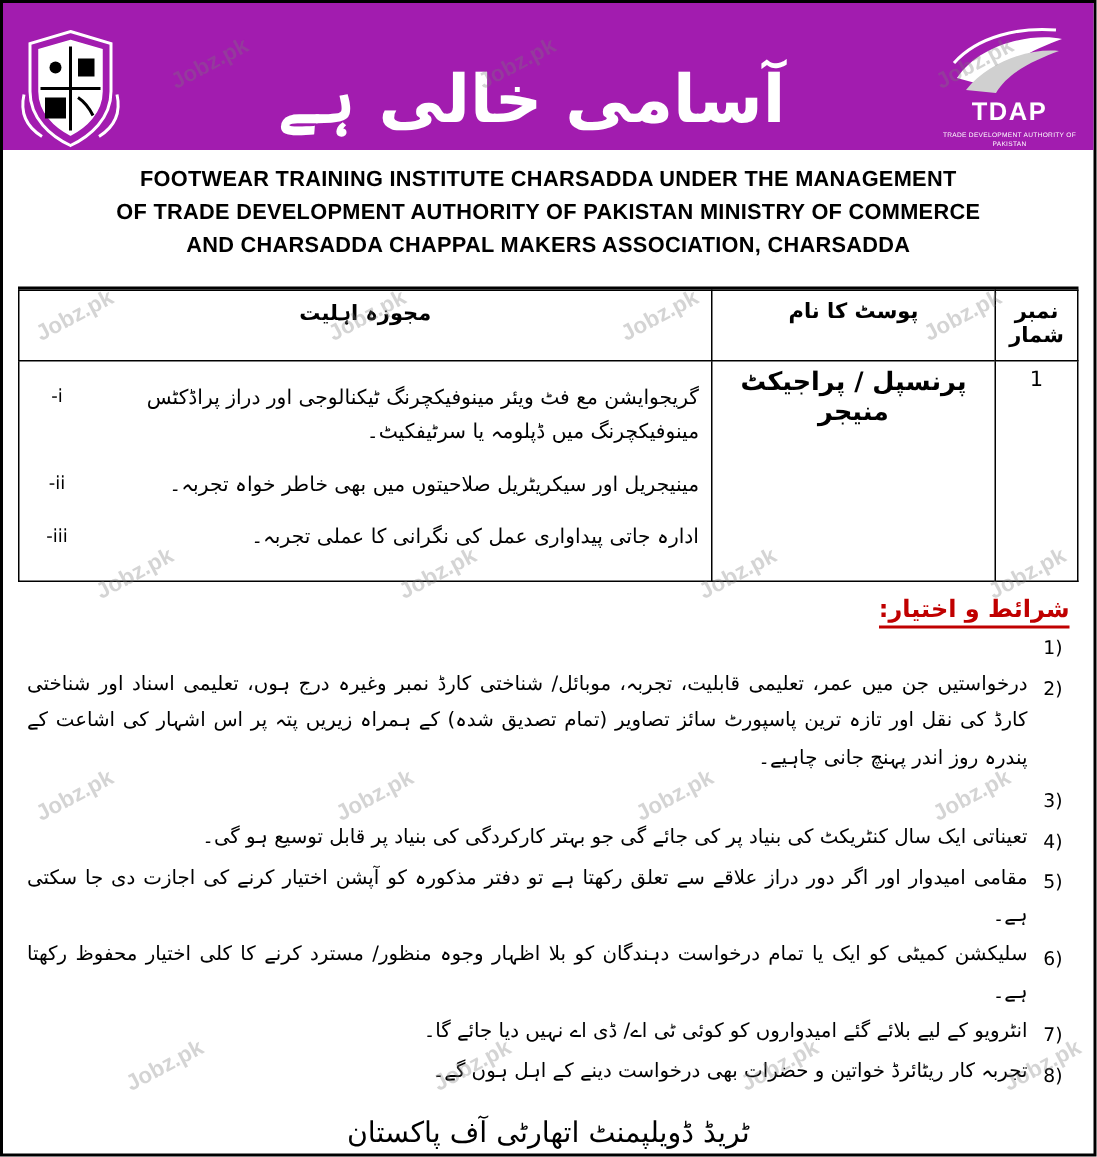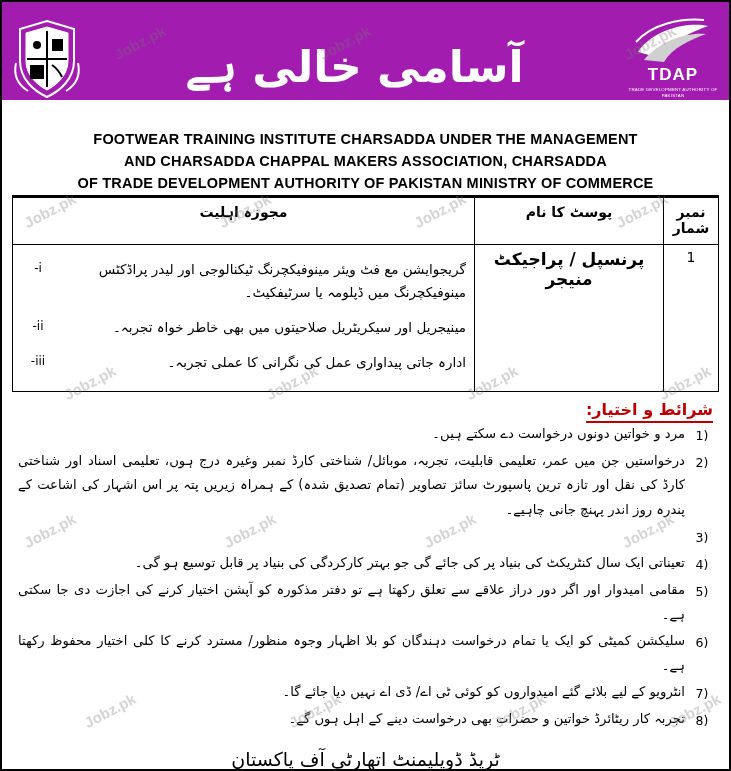--- a/index.html
+++ b/index.html
@@ -63,28 +63,27 @@
     font-size:17px;font-weight:bold;letter-spacing:1px;
     margin-top:1px;
   }
   .tdap .tdap-sub{
     font-size:4.4px;letter-spacing:.2px;margin-top:2px;text-align:center;
     line-height:1.35;
   }
 
   
   .headline{
-    padding:9px 16px 1px 16px;
+    padding:9px 16px 16px 16px;
     text-align:center;
     font-size:14.5px;
     font-weight:bold;
     line-height:1.52;
     color:#000;
     letter-spacing:.2px;
-    margin-top:19px;
   }
   .rule{
     height:2px;background:#000;margin:0 10px;
   }
 
   
   table.jobs{
     width:calc(100% - 20px);
     margin:0 10px;
     border-collapse:collapse;
@@ -219,42 +218,42 @@
           <path d="M2 24 C18 6 46 0 70 2" stroke="#ffffff" stroke-width="2" fill="none"></path>
         </svg>
       </div>
       <div class="tdap-word">TDAP</div>
       <div class="tdap-sub">TRADE DEVELOPMENT AUTHORITY OF PAKISTAN</div>
     </div>
   </div>
 
   <div class="headline">
     <div>FOOTWEAR TRAINING INSTITUTE CHARSADDA UNDER THE MANAGEMENT</div>
+    <div>OF TRADE DEVELOPMENT AUTHORITY OF PAKISTAN MINISTRY OF COMMERCE</div>
     <div>AND CHARSADDA CHAPPAL MAKERS ASSOCIATION, CHARSADDA</div>
-    <div>OF TRADE DEVELOPMENT AUTHORITY OF PAKISTAN MINISTRY OF COMMERCE</div>
   </div>
 
   <div class="rule"></div>
 
   <table class="jobs">
     <thead>
       <tr>
         <th class="col-sr">نمبر شمار</th>
         <th class="col-post">پوسٹ کا نام</th>
         <th class="col-qual">مجوزہ اہلیت</th>
       </tr>
     </thead>
     <tbody>
       <tr>
         <td class="sr-no">1</td>
         <td class="post-name">پرنسپل / پراجیکٹ منیجر</td>
         <td>
           <ul class="qual-list">
             <li>
-              <span class="txt">گریجوایشن مع فٹ ویئر مینوفیکچرنگ ٹیکنالوجی اور لیدر پراڈکٹس مینوفیکچرنگ میں ڈپلومہ یا سرٹیفکیٹ۔</span>
+              <span class="txt">گریجوایشن مع فٹ ویئر مینوفیکچرنگ ٹیکنالوجی اور دراز پراڈکٹس مینوفیکچرنگ میں ڈپلومہ یا سرٹیفکیٹ۔</span>
               <span class="marker">-i</span>
             </li>
             <li>
               <span class="txt">مینیجریل اور سیکریٹریل صلاحیتوں میں بھی خاطر خواہ تجربہ۔</span>
               <span class="marker">-ii</span>
             </li>
             <li>
               <span class="txt">ادارہ جاتی پیداواری عمل کی نگرانی کا عملی تجربہ۔</span>
               <span class="marker">-iii</span>
             </li>
@@ -264,21 +263,20 @@
     </tbody>
   </table>
 
   <div class="cond-head">
     <span class="ul">شرائط و اختیار:</span>
   </div>
 
   <ol class="conds">
     <li>
       <span class="num">1)</span>
-      <span class="ctxt">مرد و خواتین دونوں درخواست دے سکتے ہیں۔</span>
     </li>
     <li>
       <span class="num">2)</span>
       <span class="ctxt">درخواستیں جن میں عمر، تعلیمی قابلیت، تجربہ، موبائل/ شناختی کارڈ نمبر وغیرہ درج ہوں، تعلیمی اسناد اور شناختی کارڈ کی نقل اور تازہ ترین پاسپورٹ سائز تصاویر (تمام تصدیق شدہ) کے ہمراہ زیریں پتہ پر اس اشہار کی اشاعت کے پندرہ روز اندر پہنچ جانی چاہیے۔</span>
     </li>
     <li>
       <span class="num">3)</span>
     </li>
     <li>
       <span class="num">4)</span>

